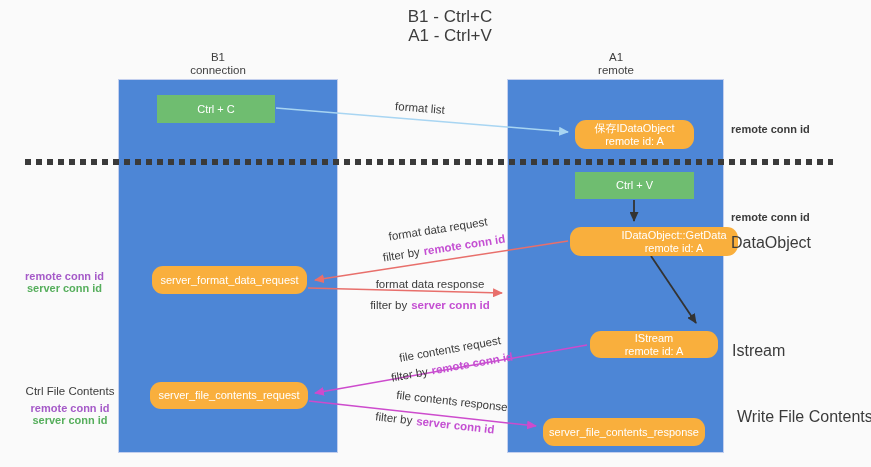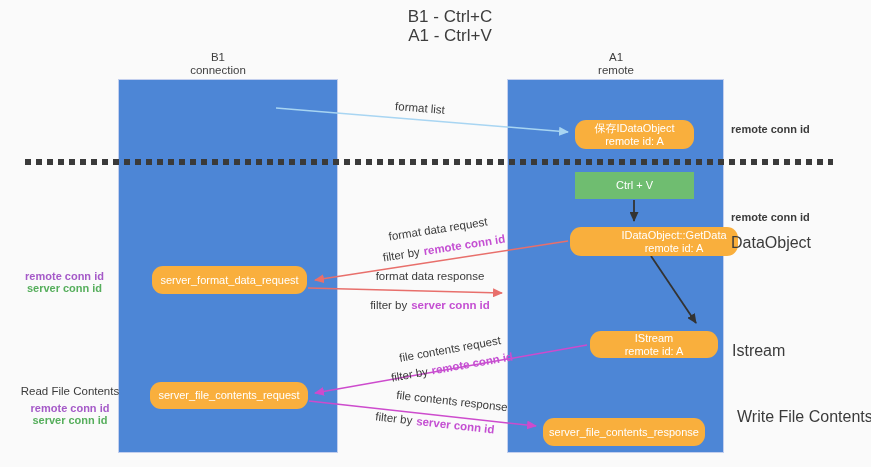--- a/index.html
+++ b/index.html
@@ -90,20 +90,23 @@
     </defs>
     <line x1="276" y1="108" x2="568" y2="132" stroke="#a8d5f2" stroke-width="1.6" marker-end="url(#m-blue)"></line>
     <line x1="634" y1="200" x2="634" y2="221" stroke="#333333" stroke-width="1.8" marker-end="url(#m-black)"></line>
     <line x1="651" y1="256" x2="696" y2="323" stroke="#333333" stroke-width="1.8" marker-end="url(#m-black)"></line>
     <line x1="568" y1="241" x2="315" y2="280" stroke="#e86f6b" stroke-width="1.5" marker-end="url(#m-red)"></line>
     <line x1="308" y1="288" x2="502" y2="293" stroke="#e86f6b" stroke-width="1.5" marker-end="url(#m-red)"></line>
     <line x1="587" y1="345" x2="315" y2="393" stroke="#cd4bcd" stroke-width="1.5" marker-end="url(#m-magenta)"></line>
     <line x1="309" y1="401" x2="536" y2="426" stroke="#cd4bcd" stroke-width="1.5" marker-end="url(#m-magenta)"></line>
   </svg>
 
+  <div class="node green" style="left:157px; top:95px; width:118px; height:28px;">
+    <div>Ctrl + C</div>
+  </div>
 
   <div class="node orange" style="left:575px; top:120px; width:119px; height:29px;">
     <div>保存IDataObject</div>
     <div>remote id: A</div>
   </div>
 
   <div class="node green" style="left:575px; top:172px; width:119px; height:27px;">
     <div>Ctrl + V</div>
   </div>
 
@@ -130,21 +133,21 @@
     <div>server_file_contents_response</div>
   </div>
 
   <div class="flowlabel" style="left:420px; top:108px; transform:translate(-50%,-50%) rotate(4.6deg);">format list</div>
 
   <div class="flowlabel" style="left:438px; top:229px; transform:translate(-50%,-50%) rotate(-8.8deg);">format data request</div>
   <div class="flowlabel" style="left:444px; top:248px; transform:translate(-50%,-50%) rotate(-8.8deg);">
     <span class="fb">filter by</span><span class="conn-magenta">remote conn id</span>
   </div>
 
-  <div class="flowlabel" style="left:430px; top:276px; transform:translate(-50%,-50%);">format data response</div>
+  <div class="flowlabel" style="left:430px; top:284px; transform:translate(-50%,-50%);">format data response</div>
   <div class="flowlabel" style="left:430px; top:305px; transform:translate(-50%,-50%);">
     <span class="fb">filter by</span><span class="conn-magenta">server conn id</span>
   </div>
 
   <div class="flowlabel" style="left:450px; top:349px; transform:translate(-50%,-50%) rotate(-10deg);">file contents request</div>
   <div class="flowlabel" style="left:452px; top:367px; transform:translate(-50%,-50%) rotate(-10deg);">
     <span class="fb">filter by</span><span class="conn-magenta">remote conn id</span>
   </div>
 
   <div class="flowlabel" style="left:452px; top:401px; transform:translate(-50%,-50%) rotate(6.4deg);">file contents response</div>
@@ -157,18 +160,18 @@
   <div class="marginlabel" style="left:731px; top:234px;">DataObject</div>
   <div class="marginlabel" style="left:732px; top:342px;">Istream</div>
   <div class="marginlabel" style="left:737px; top:408px;">Write File Contents</div>
 
   <div class="margingroup" style="left:17px; top:270px; width:95px;">
     <div class="conn-purple">remote conn id</div>
     <div class="conn-green">server conn id</div>
   </div>
 
   <div class="margingroup" style="left:15px; top:385px; width:110px;">
-    <div class="rf">Read File Contents</div>
+    <div class="rf">Ctrl File Contents</div>
     <div class="conn-purple">remote conn id</div>
     <div class="conn-green">server conn id</div>
   </div>
 
 </div>
 
 </body></html>

